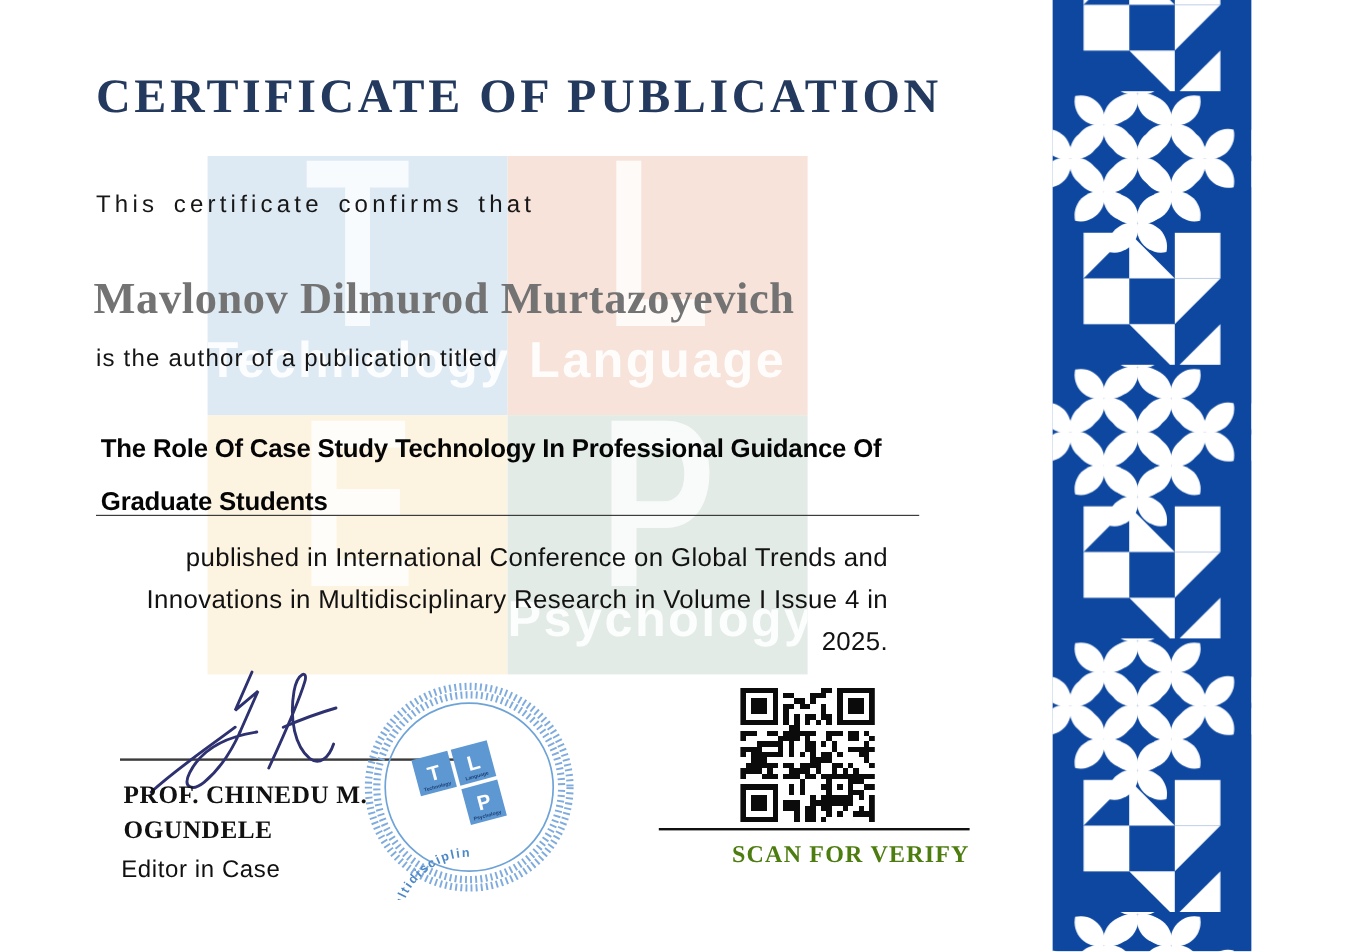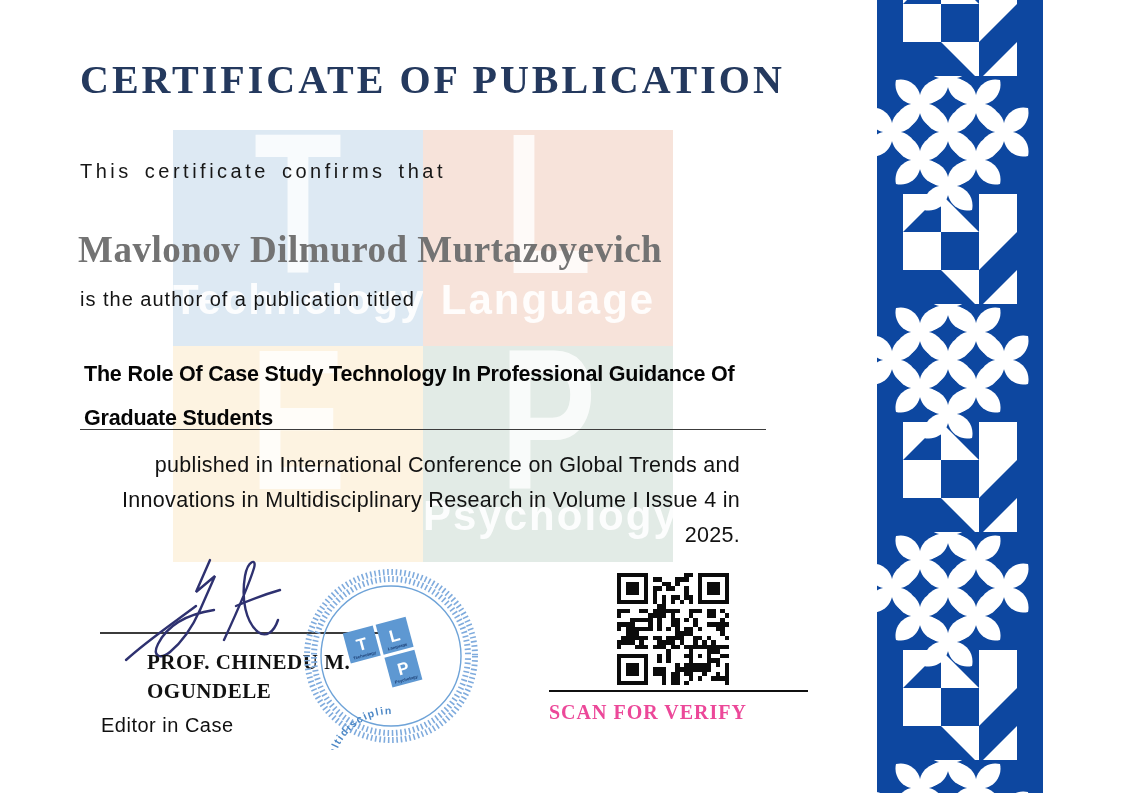--- a/index.html
+++ b/index.html
@@ -28,32 +28,32 @@
   #pub-title{left:84px;top:352px;width:745px;z-index:2;font-weight:700;font-size:21.5px;
              line-height:44px;letter-spacing:-0.2px;color:#050505;}
   #title-rule{left:80px;top:429px;width:686px;height:1px;background:#3c3c3c;z-index:2;}
   #published-para{left:80px;top:448px;width:660px;z-index:2;font-size:21.5px;
                   line-height:35px;letter-spacing:.3px;color:#121212;text-align:right;}
 
   
   #signature-svg{left:96px;top:548px;z-index:3;}
   #sig-rule{left:100px;top:632px;width:288px;height:1.5px;background:#3b3b3b;z-index:2;}
   #signer-name{left:103px;top:648px;width:235px;z-index:3;font-family:"Liberation Serif",serif;
-               font-weight:700;font-size:21px;line-height:29px;letter-spacing:.5px;color:#111;margin-left:44px;}
+               font-weight:700;font-size:21px;line-height:29px;letter-spacing:.5px;color:#111;}
   #signer-role{left:101px;top:714px;z-index:3;font-size:20px;letter-spacing:.5px;color:#101010;}
 
   
   #stamp{left:297px;top:562px;z-index:4;}
 
   
   #qr{left:617px;top:573px;z-index:2;}
   #verify-rule{left:549px;top:690px;width:259px;height:1.5px;background:#101010;z-index:2;}
-  #verify-label{left:549px;top:701px;width:259px;z-index:2;text-align:left;
+  #verify-label{left:549px;top:701px;width:259px;z-index:2;text-align:right;
                 font-family:"Liberation Serif",serif;font-weight:700;font-size:20px;
-                letter-spacing:1px;color:#ec4899;}
+                letter-spacing:1px;color:#4d7c0f;}
 
   
   #band{left:877px;top:0;width:166px;height:793px;z-index:1;}
 </style>
 </head>
 <body>
 
 <div id="watermark" class="abs">
   <div class="wm-quad" style="background: rgb(221, 233, 243);">
     <div class="wm-letter">T</div>

